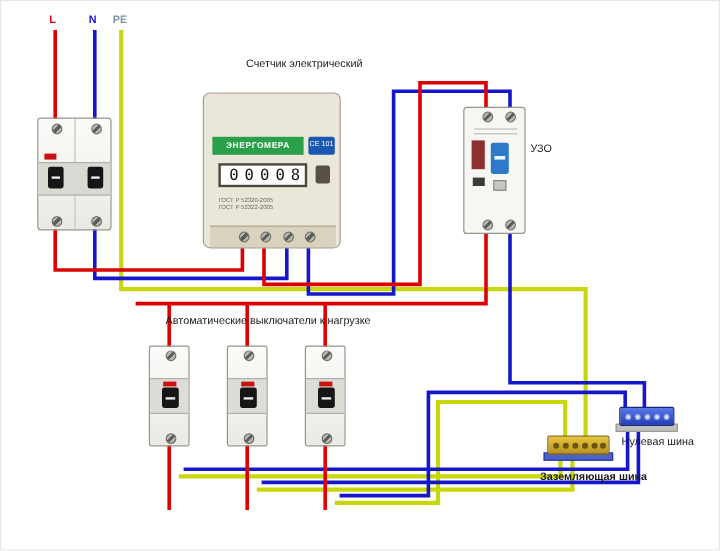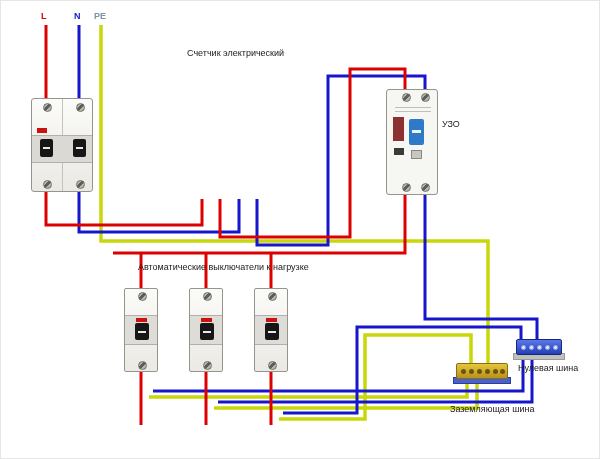--- a/index.html
+++ b/index.html
@@ -61,25 +61,25 @@
   .bus-neutral .bus-screw{background:#dfe6ff;border:1px solid #9aa8e0;box-sizing:border-box;}
   .bus-ground .bus-screw{background:#6b5410;}
   .bus-base-n{position:absolute;left:512px;top:352px;width:52px;height:7px;background:#c0c0bc;border:1px solid #9a9a96;box-sizing:border-box;}
   .bus-base-g{position:absolute;left:452px;top:376px;width:58px;height:7px;background:#4a62c8;border:1px solid #2c3da0;box-sizing:border-box;}
 
   
   .cap{position:absolute;font-size:9px;color:#1a1a1a;line-height:10px;white-space:nowrap;}
   .cap-l{left:40px;top:10px;color:#dc0000;font-weight:bold;}
   .cap-n{left:73px;top:10px;color:#1616cc;font-weight:bold;}
   .cap-pe{left:93px;top:10px;color:#7d93a8;font-weight:bold;}
-  .cap-meter{left:186px;top:47px;}
+  .cap-meter{left:204px;top:47px;}
   .cap-breaker{left:93px;top:167px;width:80px;white-space:normal;}
   .cap-uzo{left:441px;top:118px;}
   .cap-loads{left:137px;top:261px;}
-  .cap-gbus{left:449px;top:403px;}
+  .cap-gbus{left:449px;top:391px;font-weight:bold;}
   .cap-nbus{left:517px;top:362px;}
 </style>
 </head>
 <body>
 
 <div class="stage">
 
   <svg class="wires" width="600" height="459">
 
     <polyline class="w w-pe" points="100,24 100,240 487,240 487,364" stroke="#c8d70a"></polyline>
@@ -117,20 +117,36 @@
     <div class="screw" style="left:11px;top:81px;"></div>
     <div class="screw" style="left:44px;top:81px;"></div>
     <div class="bm-div"></div>
     <div class="bm-band"></div>
     <div class="redmark" style="left:5px;top:29px;width:10px;height:5px;"></div>
     <div class="toggle-black" style="left:8px;top:40px;"></div>
     <div class="toggle-black" style="left:41px;top:40px;"></div>
   </div>
 
   <div class="cap cap-meter">Счетчик электрический</div>
+  <div class="device meter">
+    <div class="meter-brand">ЭНЕРГОМЕРА</div>
+    <div class="meter-logo">СЕ 101</div>
+    <div class="meter-display">00008</div>
+    <div class="meter-seal"></div>
+    <div class="meter-cert">
+      <div>ГОСТ Р 52320-2005</div>
+      <div>ГОСТ Р 52322-2005</div>
+    </div>
+    <div class="meter-cover">
+      <div class="screw" style="left:24px;top:4px;"></div>
+      <div class="screw" style="left:42px;top:4px;"></div>
+      <div class="screw" style="left:61px;top:4px;"></div>
+      <div class="screw" style="left:79px;top:4px;"></div>
+    </div>
+  </div>
 
   <div class="device uzo">
     <div class="screw" style="left:15px;top:3px;"></div>
     <div class="screw" style="left:34px;top:3px;"></div>
     <div class="screw" style="left:15px;top:93px;"></div>
     <div class="screw" style="left:34px;top:93px;"></div>
     <div class="uzo-line" style="top:17px;"></div>
     <div class="uzo-line" style="top:21px;"></div>
     <div class="uzo-maroon"></div>
     <div class="uzo-toggle"></div>

